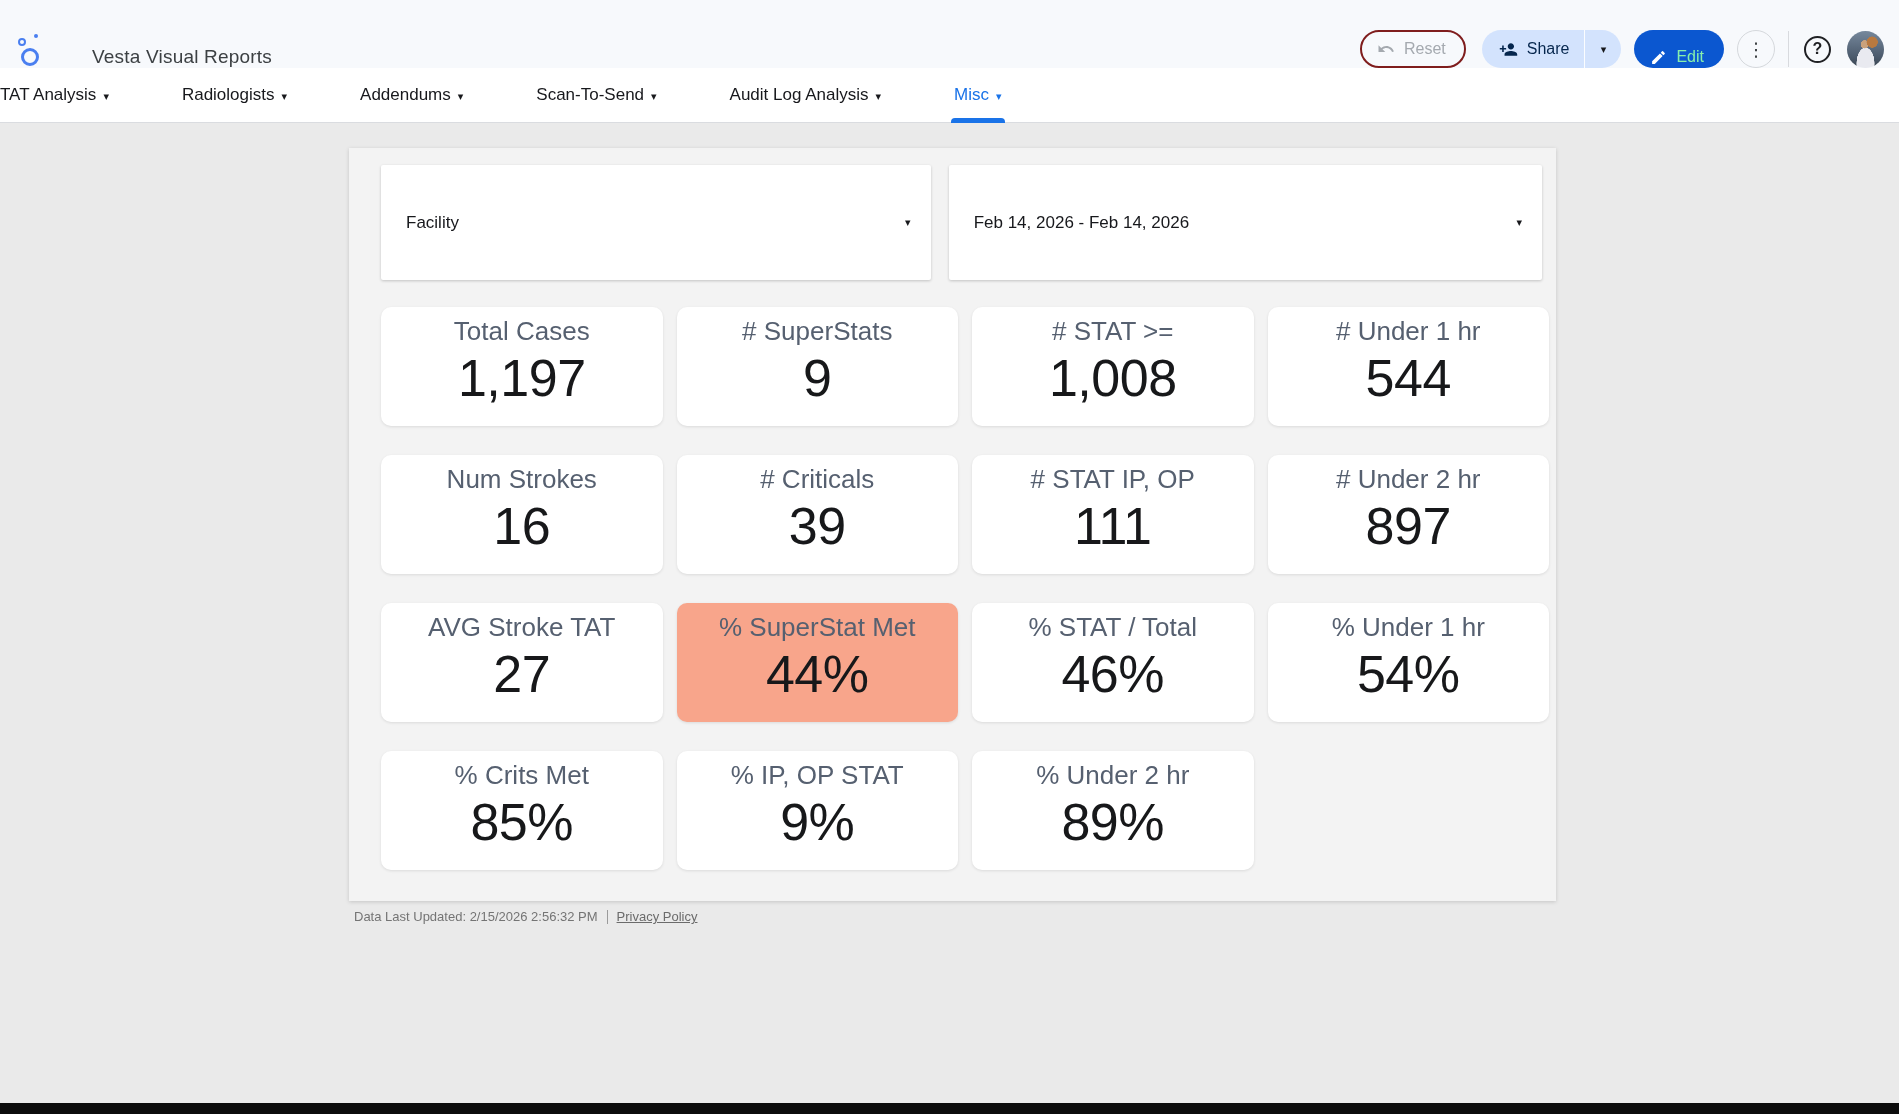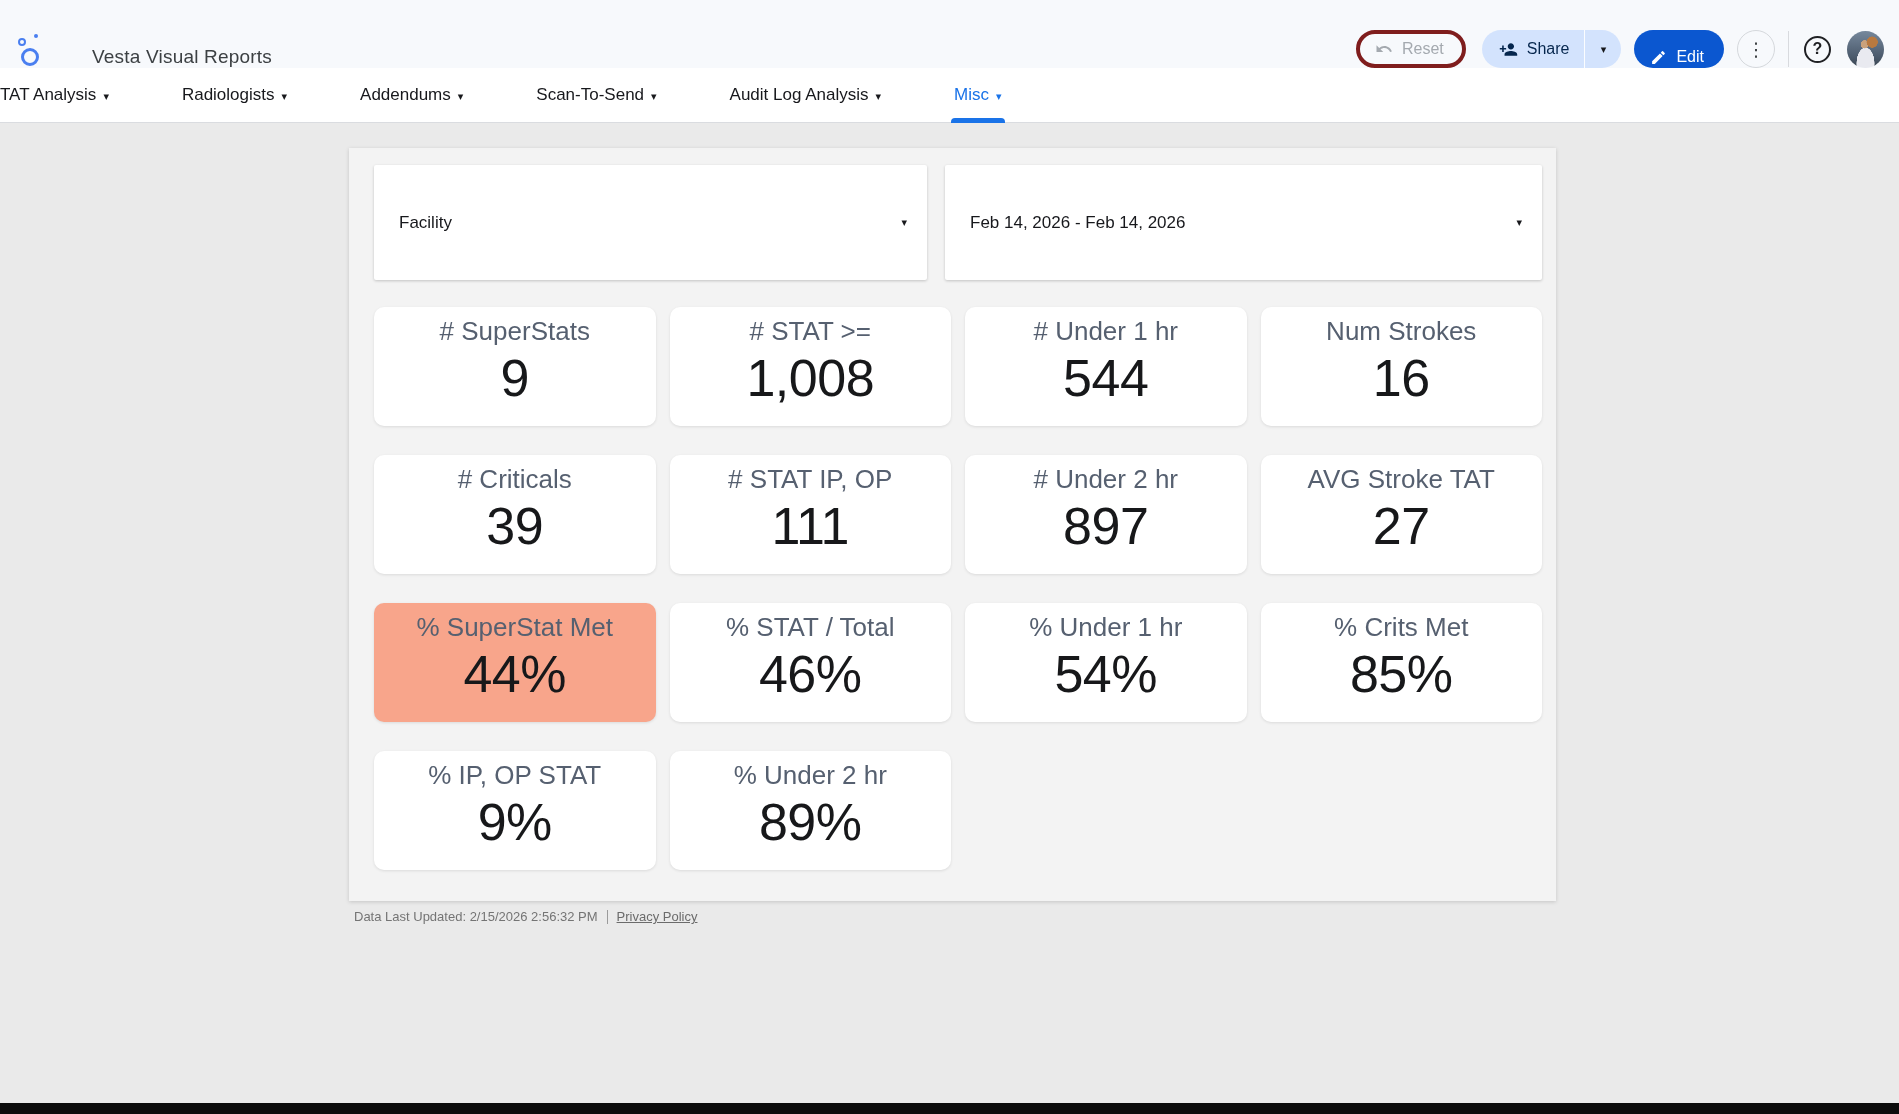--- a/index.html
+++ b/index.html
@@ -36,30 +36,30 @@
     background:#4a7ff0; border-radius:50%;
   }
   .app-title { margin-left:14px; font-size:19px; font-weight:500; color:#3c4043; letter-spacing:.2px; }
 
   .header-right { margin-left:auto; display:flex; align-items:center; }
   .pill {
     height:38px; border-radius:19px; display:flex; align-items:center;
     font-size:16px; font-weight:500; cursor:pointer; user-select:none;
   }
   .reset-btn {
-    border:4px solid #7f1d1d; color:#a4a9af; padding:0 18px 0 15px; background:transparent;
+    border:2px solid #7f1d1d; color:#a4a9af; padding:0 18px 0 15px; background:transparent;
     margin-right:16px; gap:9px;
   }
   .share-group { background:var(--share-bg); color:#05264d; margin-right:13px; overflow:hidden; }
   .share-main { display:flex; align-items:center; gap:9px; padding:0 15px 0 17px; height:100%; }
   .share-caret-seg {
     width:37px; height:100%; display:flex; align-items:center; justify-content:center;
     border-left:1.5px solid rgba(255,255,255,.9);
   }
-  .edit-btn { background:var(--edit-bg); color:#ffffff; padding:16px 20px 0 16px; gap:9px; margin-right:13px; }
+  .edit-btn { background:var(--edit-bg); color:#86efac; padding:16px 20px 0 16px; gap:9px; margin-right:13px; }
   .overflow-btn {
     width:38px; height:38px; border-radius:50%; border:1px solid #d5d8dc;
     display:flex; align-items:center; justify-content:center;
     font-size:19px; color:#3c4043; letter-spacing:0; margin-right:13px; cursor:pointer;
     background:transparent; line-height:1;
   }
   .v-divider { width:1px; height:36px; background:#d8dade; margin-right:15px; }
   .help-btn {
     width:27px; height:27px; border-radius:50%; border:2.5px solid #202124;
     display:flex; align-items:center; justify-content:center;
@@ -87,21 +87,21 @@
   .tab.active { color:var(--accent); }
   .tab.active::after {
     content:""; position:absolute; left:-3px; right:-3px; bottom:-1px; height:5px;
     background:var(--accent); border-radius:4px 4px 0 0;
   }
 
   
   .canvas {
     width:1207px; margin:25px 0 0 349px;
     background:#f3f3f3; box-shadow:0 1px 4px rgba(0,0,0,.16);
-    padding:17px 14px 31px 25px;
+    padding:17px 14px 31px 32px;
   }
   .filter-row { display:flex; gap:18px; }
   .filter-card {
     height:115px; background:#fff; border-radius:2px;
     box-shadow:0 1px 3px rgba(0,0,0,.20);
     display:flex; align-items:center; justify-content:space-between;
     padding:0 20px 0 25px; cursor:pointer;
   }
   .filter-card.facility { width:553px; }
   .filter-card.daterange { width:597px; }
@@ -231,20 +231,24 @@
       <span class="filter-caret">▾</span>
     </div>
     <div class="filter-card daterange">
       <span class="filter-label">Feb 14, 2026 - Feb 14, 2026</span>
       <span class="filter-caret">▾</span>
     </div>
   </div>
 
   <div class="kpi-grid">
     <div class="card">
+      <div class="card-label">Total Cases</div>
+      <div class="card-value">1,197</div>
+    </div>
+    <div class="card">
       <div class="card-label"># SuperStats</div>
       <div class="card-value">9</div>
     </div>
     <div class="card">
       <div class="card-label"># STAT &gt;=</div>
       <div class="card-value">1,008</div>
     </div>
     <div class="card">
       <div class="card-label"># Under 1 hr</div>
       <div class="card-value">544</div>

